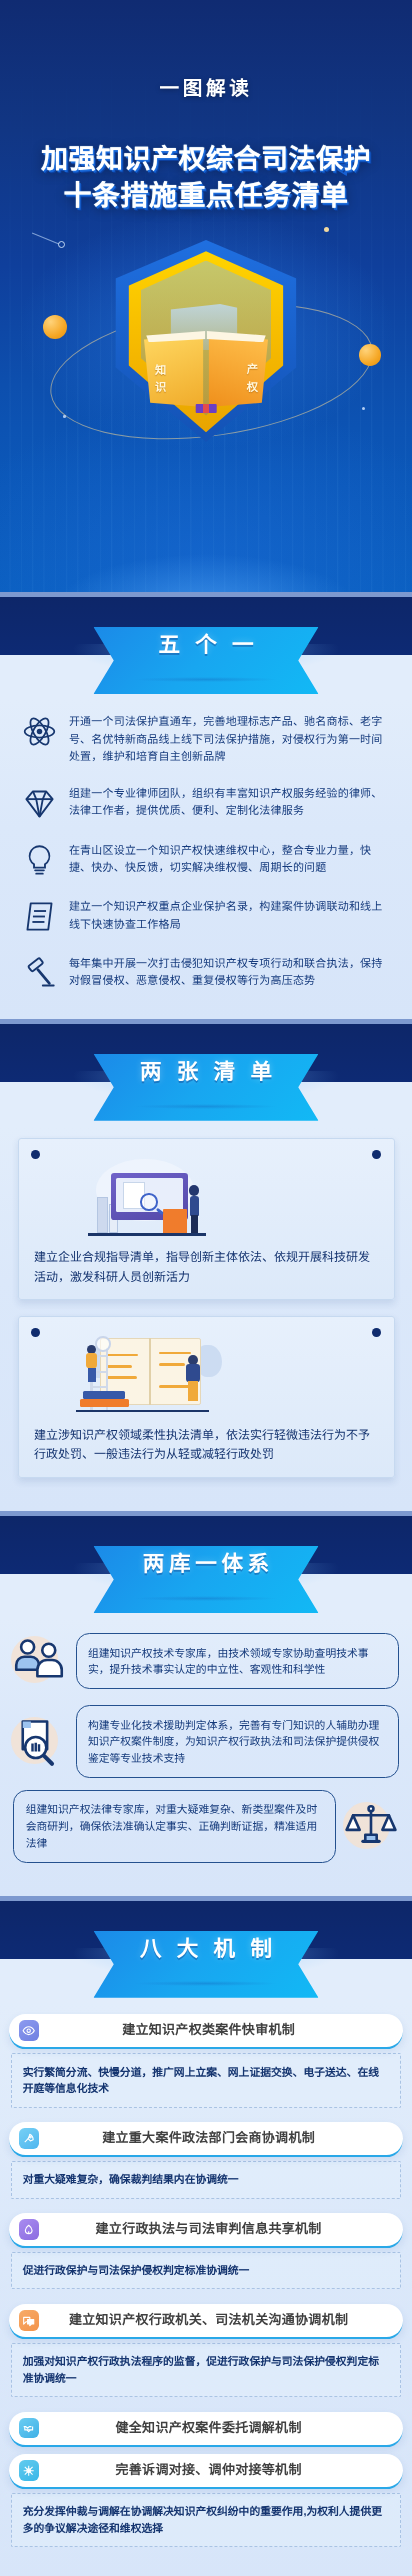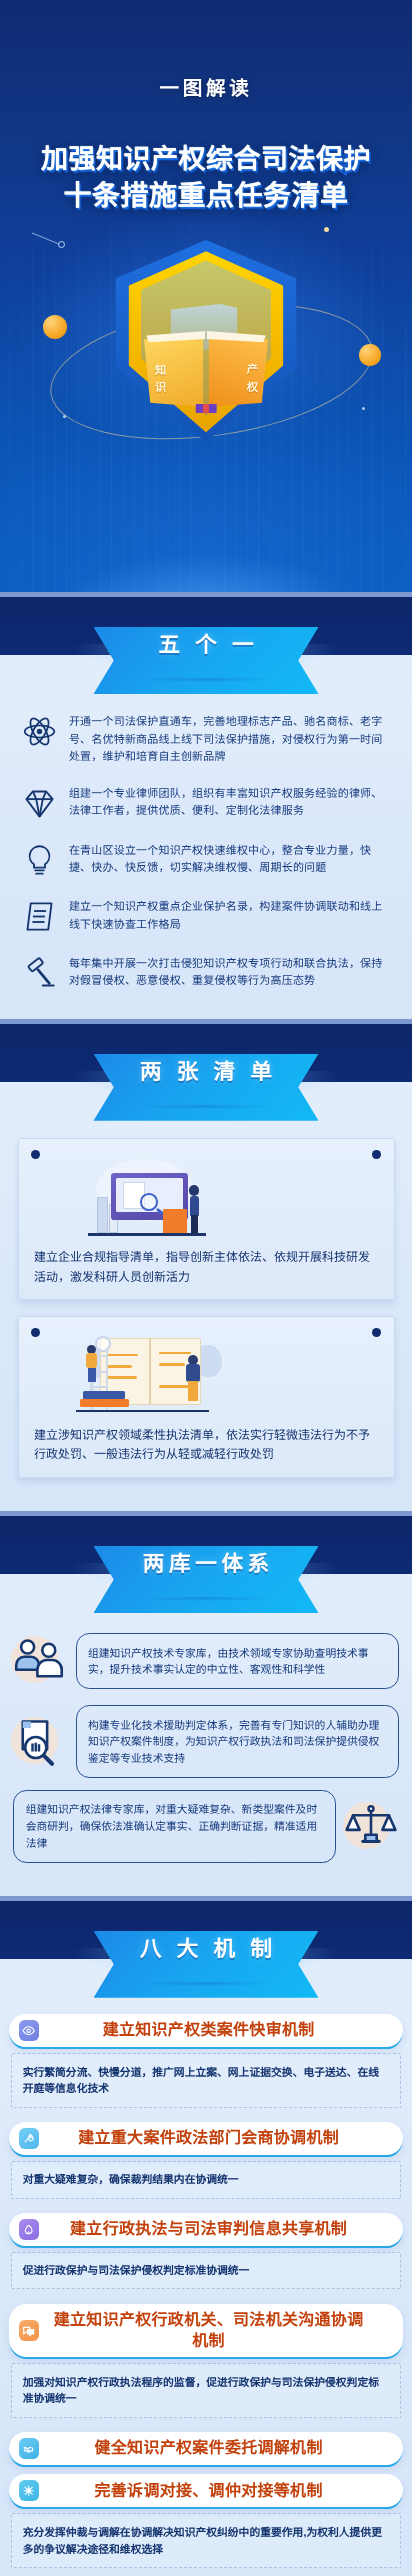--- a/index.html
+++ b/index.html
@@ -235,21 +235,21 @@
   .mech-wrap{padding:7.2px 9.3px 20.6px;display:flex;flex-direction:column;gap:3.1px;}
   .mech-head{
     position:relative;background:#ffffff;border-radius:17.5px;
     padding:6.2px 13.4px 6.2px 9.3px;display:flex;align-items:center;gap:7.2px;
     box-shadow:0 2.6px 0 -0.5px #29a8e8, 0 4.1px 8.2px rgba(30,80,160,.12);
     margin-bottom:6.2px;
   }
   .mech-ic{flex:0 0 20.6px;width:20.6px;height:20.6px;border-radius:5.7px;
     display:flex;align-items:center;justify-content:center;}
   .mech-ic svg{width:13.4px;height:13.4px;}
-  .mech-title{flex:1;text-align:center;font-size:16px;font-weight:800;color:#c2410c;
+  .mech-title{flex:1;text-align:center;font-size:13px;font-weight:800;color:#404040;
     letter-spacing:0.3px;line-height:1.28;padding-right:18.5px;}
   .mech-body{
     border:0.8px dashed #a9c3e4;border-radius:1.5px;
     background:rgba(226,238,252,.55);
     padding:9.3px 10.3px;margin:0 2.1px 11.3px;
     font-size:10.8px;line-height:1.56;color:#14346f;font-weight:600;
   }
 </style>
 </head>
 <body>

